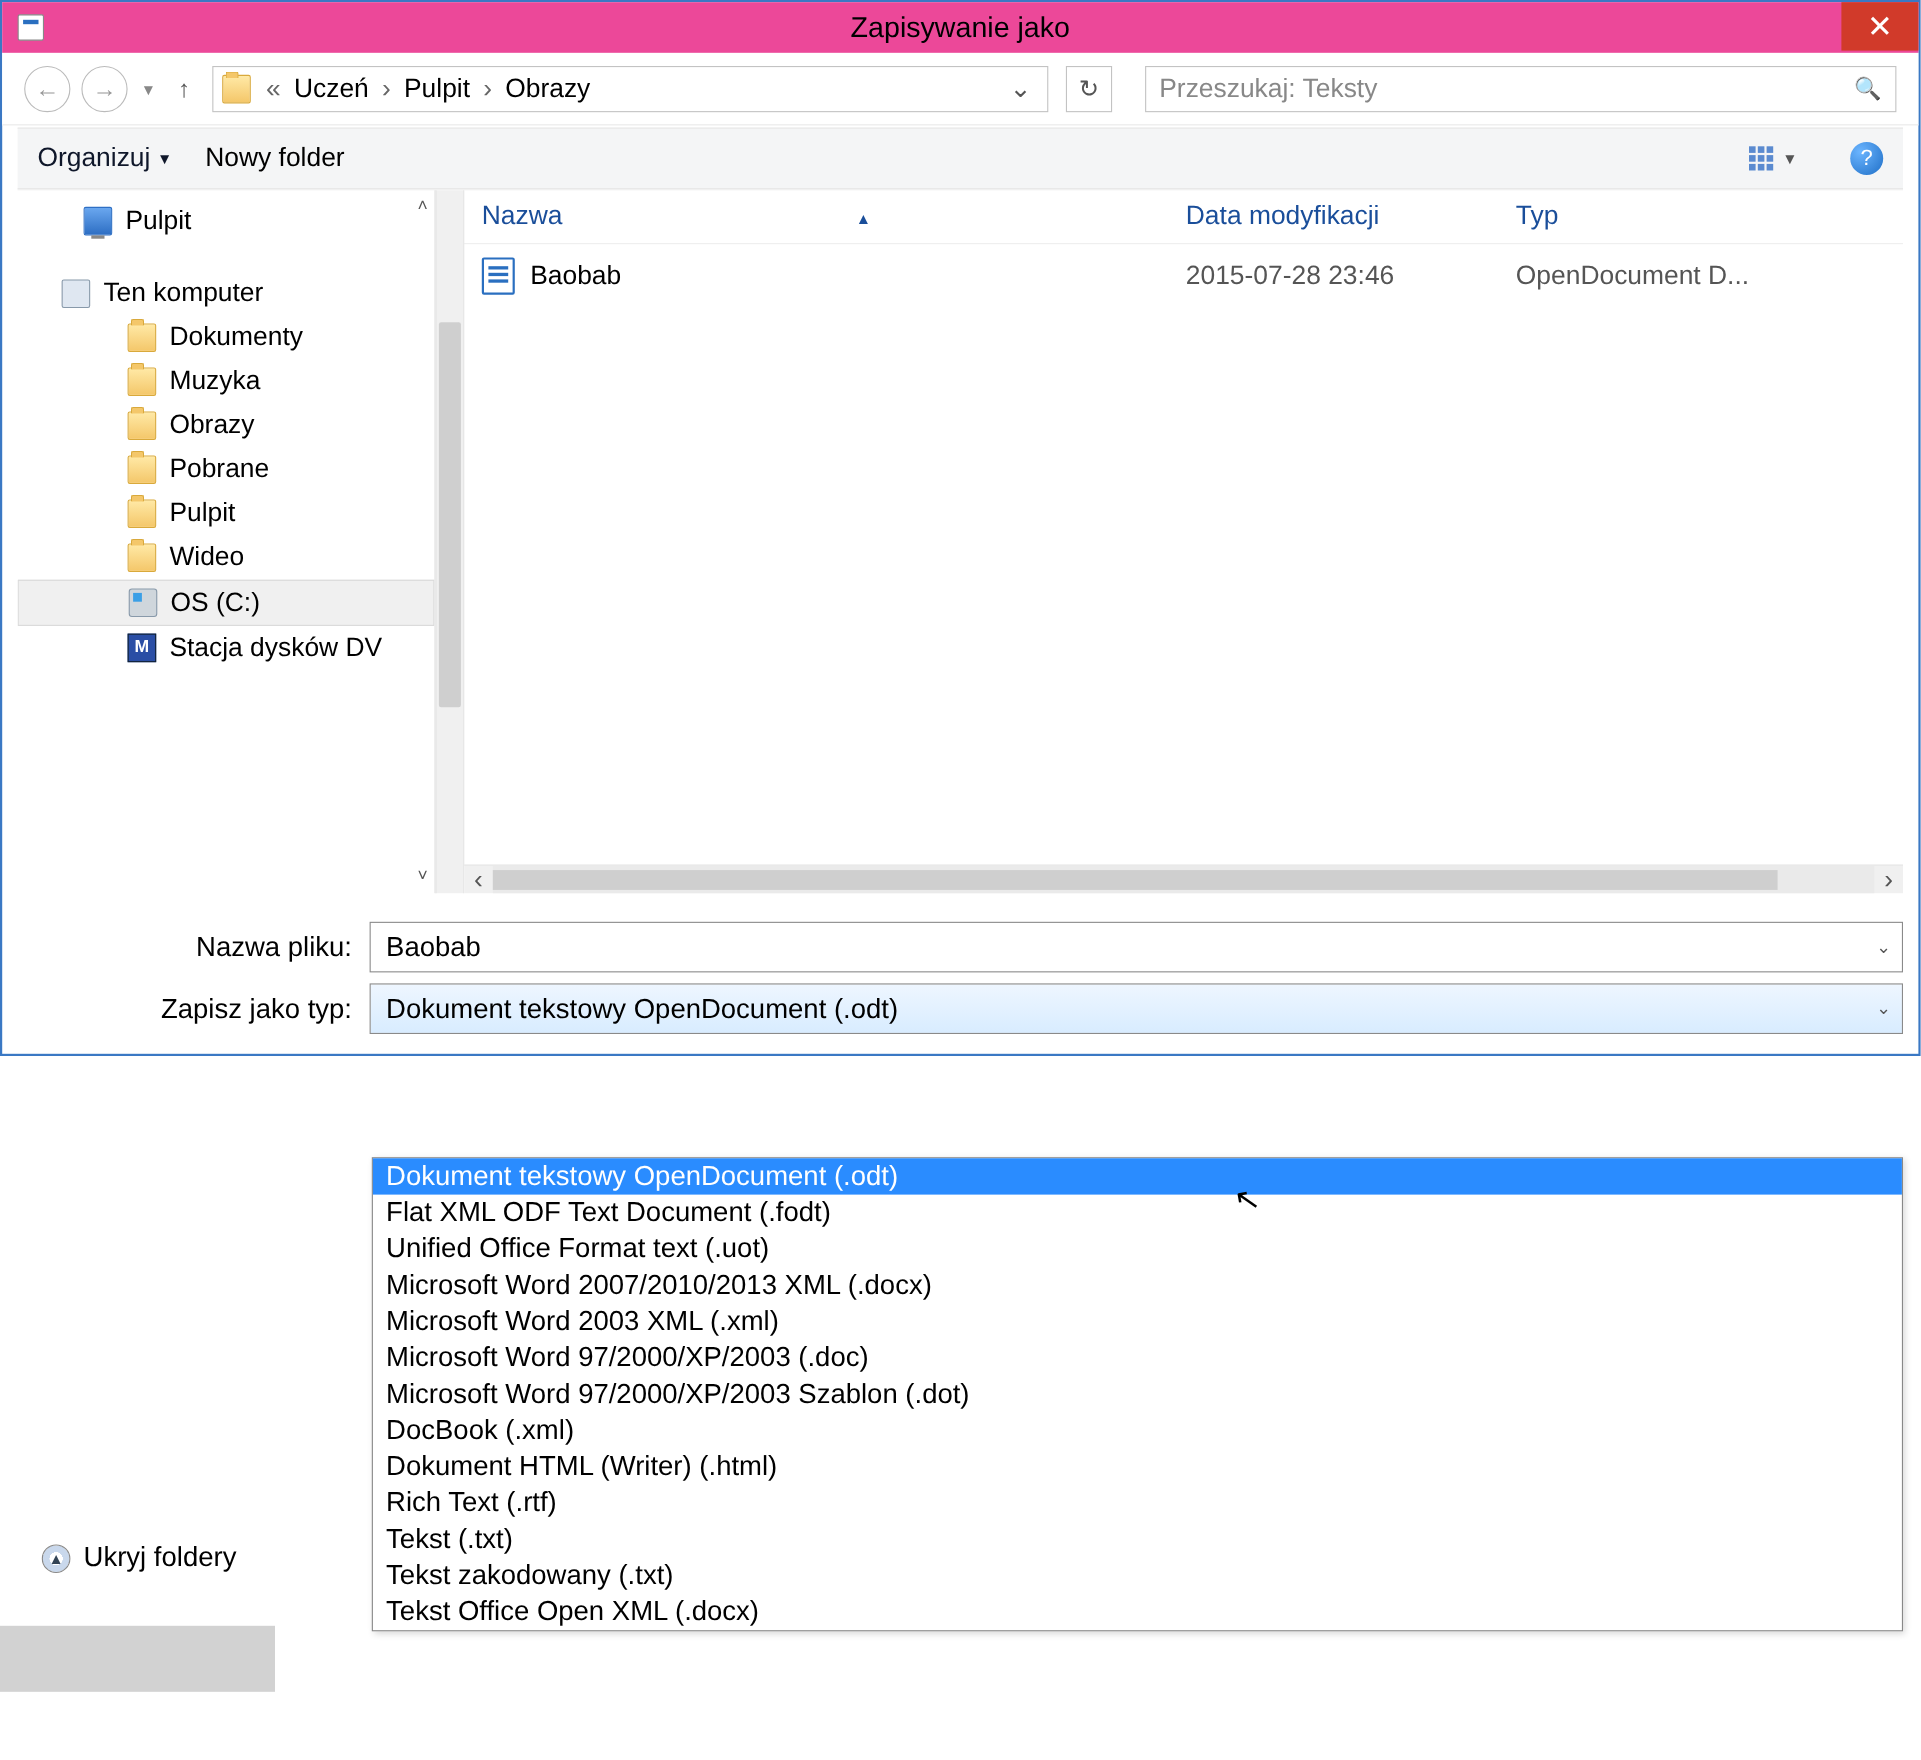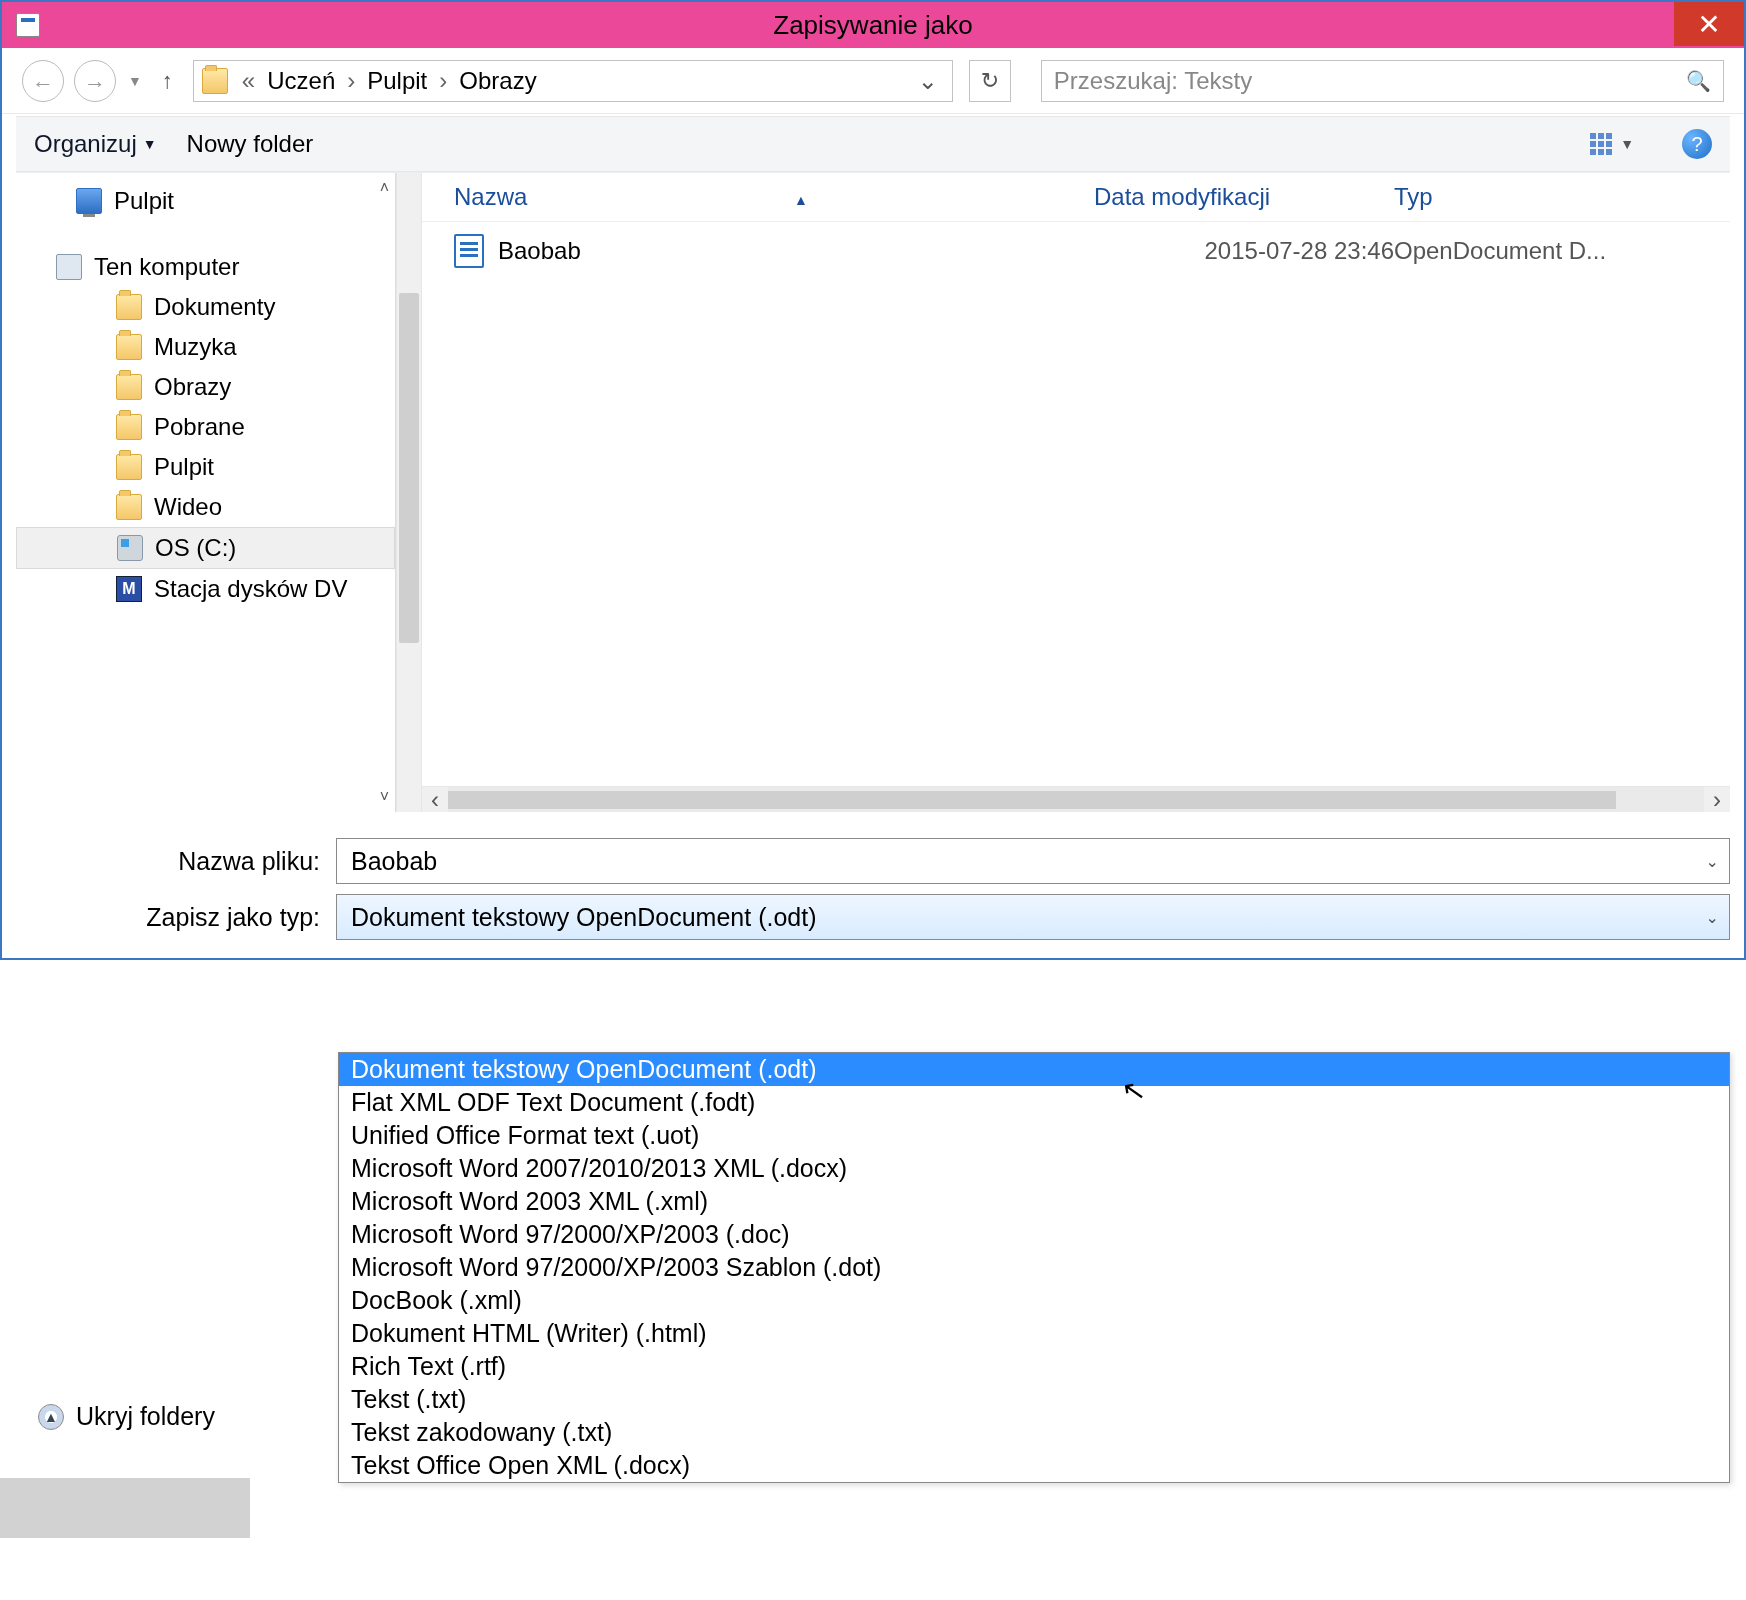--- a/index.html
+++ b/index.html
@@ -50,31 +50,31 @@
   .ic { width:26px; height:26px; display:inline-block; flex-shrink:0; }
   .ic-desktop{ background:linear-gradient(#6aa7ef,#2e6fc4); border:1px solid #2e6fc4; border-radius:2px; position:relative;}
   .ic-desktop::after{content:"";position:absolute;left:6px;right:6px;bottom:-4px;height:3px;background:#888;}
   .ic-pc{ background:#dfe7f1; border:1px solid #89a; border-radius:2px; position:relative;}
   .ic-folder{ background:linear-gradient(#ffe9a6,#f4c76a); border:1px solid #d9a93b; border-radius:2px; position:relative;}
   .ic-folder::before{content:"";position:absolute;left:2px;top:-5px;width:10px;height:5px;background:#f4c76a;border:1px solid #d9a93b;border-bottom:none;border-radius:2px 2px 0 0;}
   .ic-drive{ background:#cfd6dc; border:1px solid #89a; border-radius:3px; position:relative;}
   .ic-drive::before{content:"";position:absolute;left:3px;top:3px;width:8px;height:8px;background:#3a9fe6;}
   .ic-dvd{ background:#2a4ea5; color:#fff; font-size:16px; font-weight:bold; display:flex;align-items:center;justify-content:center;border:1px solid #123;}
 
-  .filelist { flex:1; position:relative;padding-left:16px; }
+  .filelist { flex:1; position:relative; }
   .fl-scrollbar { position:absolute; left:0; top:0; bottom:0; width:26px; background:#f0f0f0; border-right:1px solid #e6e6e6; border-left:1px solid #e6e6e6;}
   .fl-scroll-thumb{position:absolute; left:2px; right:2px; top:120px; height:350px; background:#cfcfcf; border-radius:2px;}
   .fl-header { display:flex; padding: 10px 0 10px 42px; color:#1a4e9a; font-size:24px; border-bottom:1px solid #eee;}
   .fl-header .c1{flex:0 0 640px;}
   .fl-header .c2{flex:0 0 300px;}
   .fl-header .c3{flex:1;}
   .fl-header .sort{color:#1a4e9a; font-size:14px; margin-left:260px;}
   .fl-row { display:flex; align-items:center; padding: 12px 0 12px 42px; font-size:24px;}
   .fl-row .c1{flex:0 0 640px; display:flex; align-items:center; gap:14px;}
-  .fl-row .c2{flex:0 0 300px; color:#555;text-align:right;}
+  .fl-row .c2{flex:0 0 300px; color:#555;}
   .fl-row .c3{flex:1; color:#555;}
   .doc-icon{width:30px;height:34px;border:2px solid #2a6fc0;border-radius:2px;position:relative;background:#fff;}
   .doc-icon::before{content:"";position:absolute;left:4px;right:4px;top:6px;height:3px;background:#2a6fc0;box-shadow:0 6px 0 #2a6fc0,0 12px 0 #2a6fc0;}
   .hscroll{position:absolute;left:26px;right:0;bottom:0;height:26px;background:#f0f0f0;border-top:1px solid #e6e6e6;display:flex;align-items:center;}
   .hscroll .larr,.hscroll .rarr{width:26px;text-align:center;color:#555;}
   .hscroll .track{flex:1;height:100%;background:#eaeaea;}
   .hscroll .thumb{height:18px;background:#cfcfcf;width:93%;margin:4px 0;}
 
   .bottom { margin: 8px 14px 0 14px; padding: 8px 0; }
   .field-row { display:flex; align-items:center; margin: 10px 0; }

